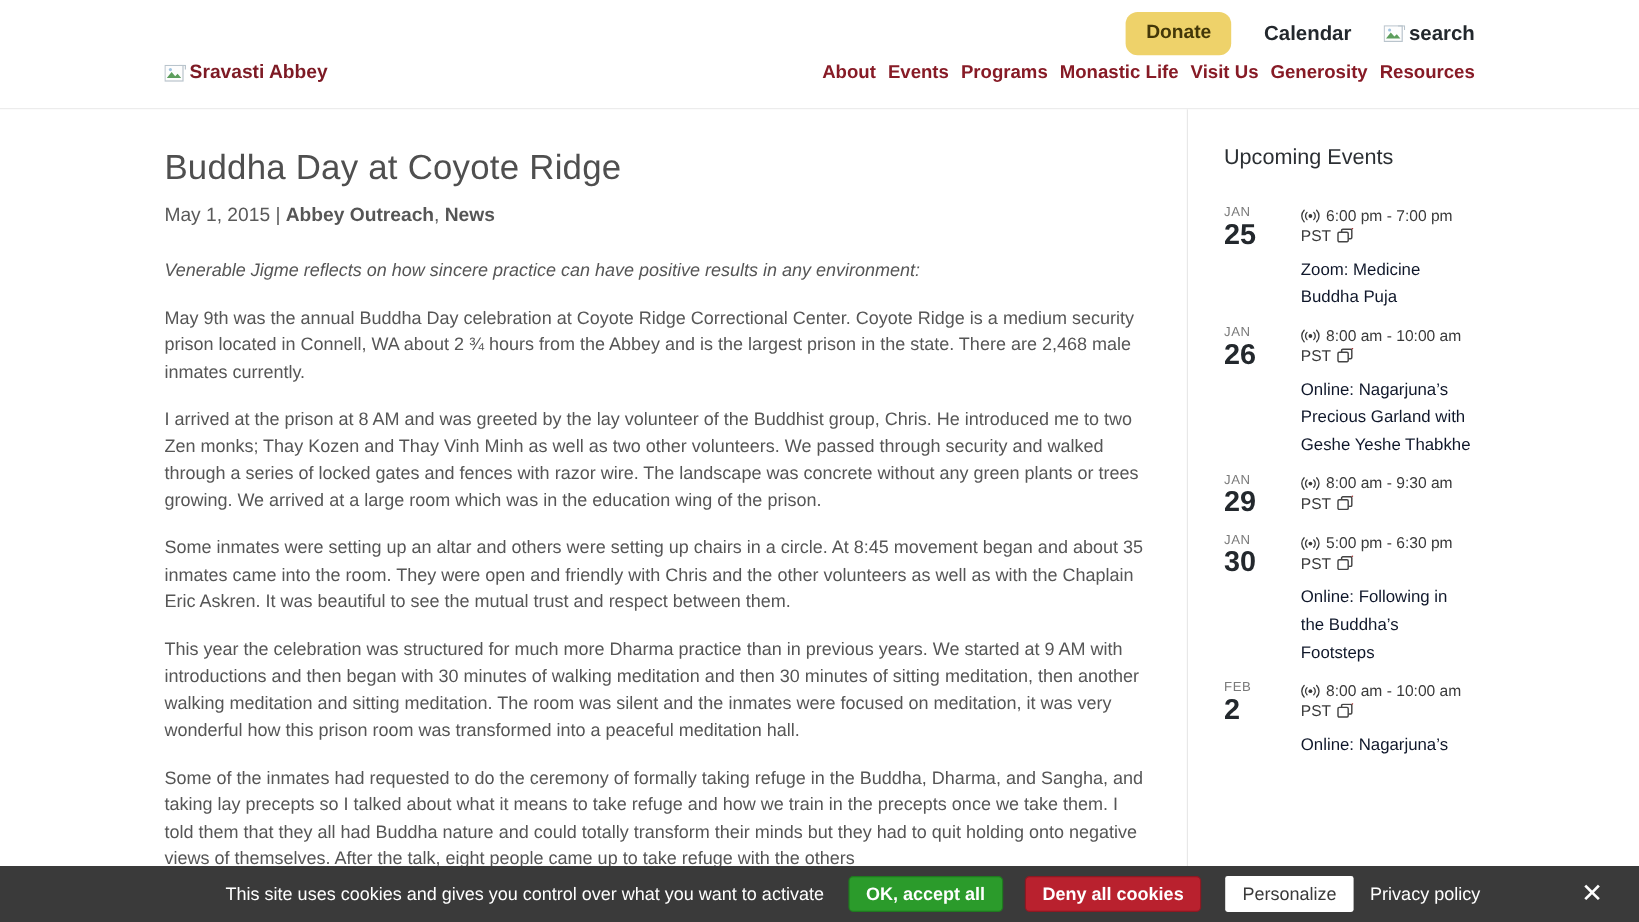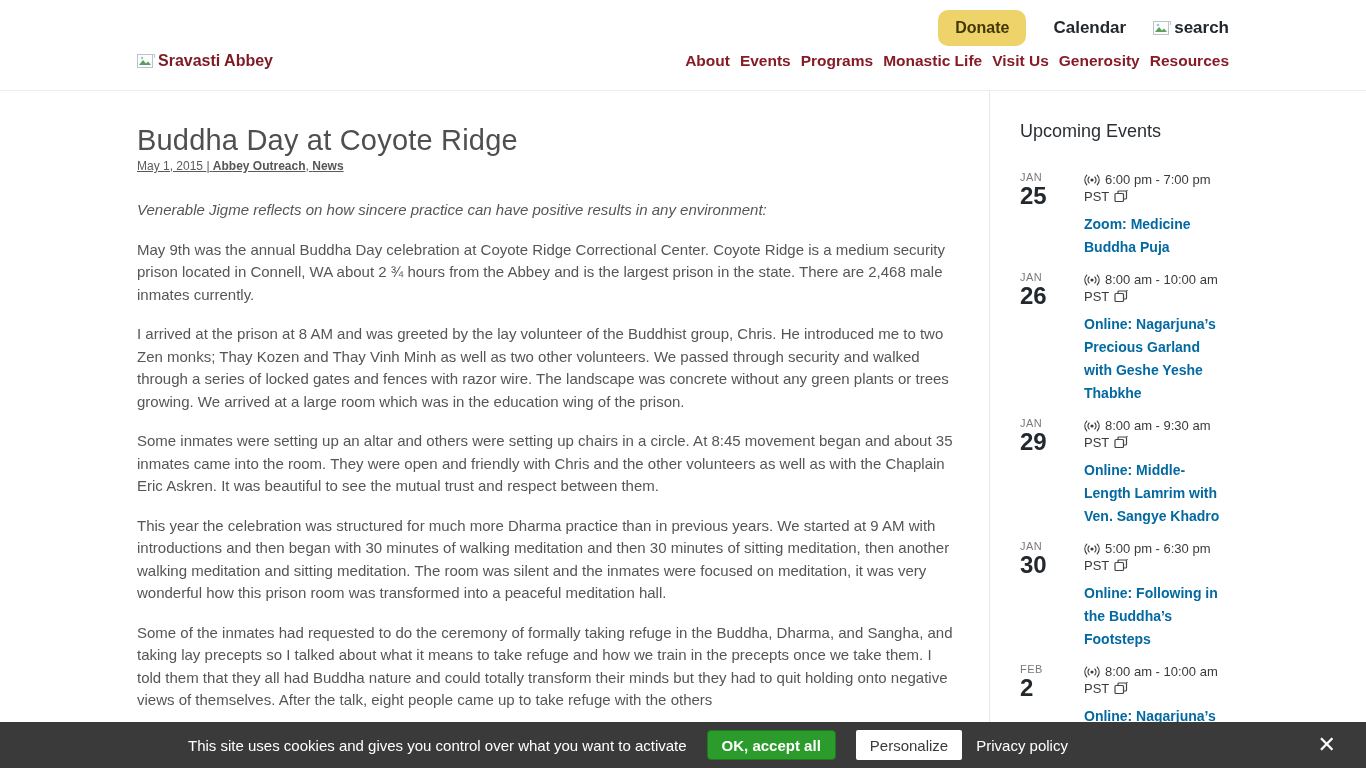--- a/index.html
+++ b/index.html
@@ -22,34 +22,34 @@
   nav a { color:#871b26; font-weight:bold; font-size:15.5px; text-decoration:none; cursor:pointer; }
 
   
   .content { width:1092px; margin:0 auto; display:flex; align-items:flex-start; }
   main.article { width:820px; padding-top:33px; }
   aside.sidebar { margin-left:32px; border-left:1px solid #e8e8e8; padding:30px 0 0 30px; width:240px;
     min-height:640px; }
 
   
   h1 { font-size:29px; font-weight:400; color:#4f4f4f; letter-spacing:0.2px; }
-  .meta { margin-top:2px; font-size:12px; color:#5a5a5a;text-decoration:underline; }
+  .meta { margin-top:14px; font-size:16px; color:#5a5a5a; }
   .meta a { color:#565656; font-weight:bold; text-decoration:none; cursor:pointer; }
   .article p { font-size:15px; line-height:22.5px; color:#565656; margin-top:17px; }
   .article p.lead { font-style:italic; margin-top:26px; }
 
   
   .sb-heading { font-size:18px; font-weight:400; color:#2b2f33; margin-bottom:29px; }
   .event { display:flex; margin-bottom:12px; }
   .event-date { width:64px; flex:none; }
   .event-month { display:block; font-size:11px; color:#7a7a7a; letter-spacing:0.5px; }
   .event-day { display:block; font-size:24px; font-weight:bold; color:#23282d; line-height:26px; }
   .event-info { width:146px; }
   .time-line { display:flex; align-items:center; gap:5px; font-size:13px; color:#3a3a3a; line-height:17px; }
-  .event-title { display:block; margin-top:8px; font-size:14px; font-weight:bold; color:#0369a1;
+  .event-title { display:block; margin-top:8px; font-size:14px; font-weight:normal; color:#0f172a;
     line-height:23px; text-decoration:none; cursor:pointer; }
   .icon-svg { flex:none; display:inline-block; }
 
   
   .cookie-banner { position:fixed; left:0; bottom:0; width:1366px; height:46px; background:#3a3a3a;
     display:flex; align-items:center; z-index:50; }
   .cookie-msg { color:#fff; font-size:15px; margin-left:188px; }
   .cb-btn { font-size:15px; border:0; cursor:pointer; height:30px; padding:0 14px; border-radius:4px;
     font-family:"Liberation Sans", sans-serif; }
   .cb-accept { background:#2b9b2b; color:#fff; border:1px solid #1f7a1f; margin-left:20px; font-weight:bold; }
@@ -186,21 +186,20 @@
             <span>8:00 am - 9:30 am</span>
           </div>
           <div class="time-line">
             <span>PST</span>
             <svg class="icon-svg" width="14" height="13" viewBox="0 0 14 13">
               <rect x="1" y="3.5" width="8.5" height="8" rx="1" fill="none" stroke="#444" stroke-width="1.2"></rect>
               <path d="M4 3.5 V2 a1 1 0 0 1 1-1 h6.5 a1 1 0 0 1 1 1 v6 a1 1 0 0 1 -1 1 H10" fill="none" stroke="#444" stroke-width="1.2"></path>
               <path d="M12.5 1 L13.5 0" stroke="#a33a3a" stroke-width="1.2"></path>
             </svg>
           </div>
-          <a class="event-title">Online: Middle-Length Lamrim with Ven. Sangye Khadro</a>
         </div>
       </div>
 
       <div class="event">
         <div class="event-date">
           <span class="event-month">JAN</span>
           <span class="event-day">30</span>
         </div>
         <div class="event-info">
           <div class="time-line">
@@ -245,18 +244,19 @@
           </div>
           <a class="event-title">Online: Nagarjuna’s</a>
         </div>
       </div>
     </aside>
   </div>
 
   <div class="cookie-banner">
     <span class="cookie-msg">This site uses cookies and gives you control over what you want to activate</span>
     <button class="cb-btn cb-accept">OK, accept all</button>
+    <button class="cb-btn cb-deny">Deny all cookies</button>
     <button class="cb-btn cb-personalize">Personalize</button>
     <a class="cb-privacy">Privacy policy</a>
     <button class="cb-close">✕</button>
   </div>
 
 </div>
 
 </body></html>

